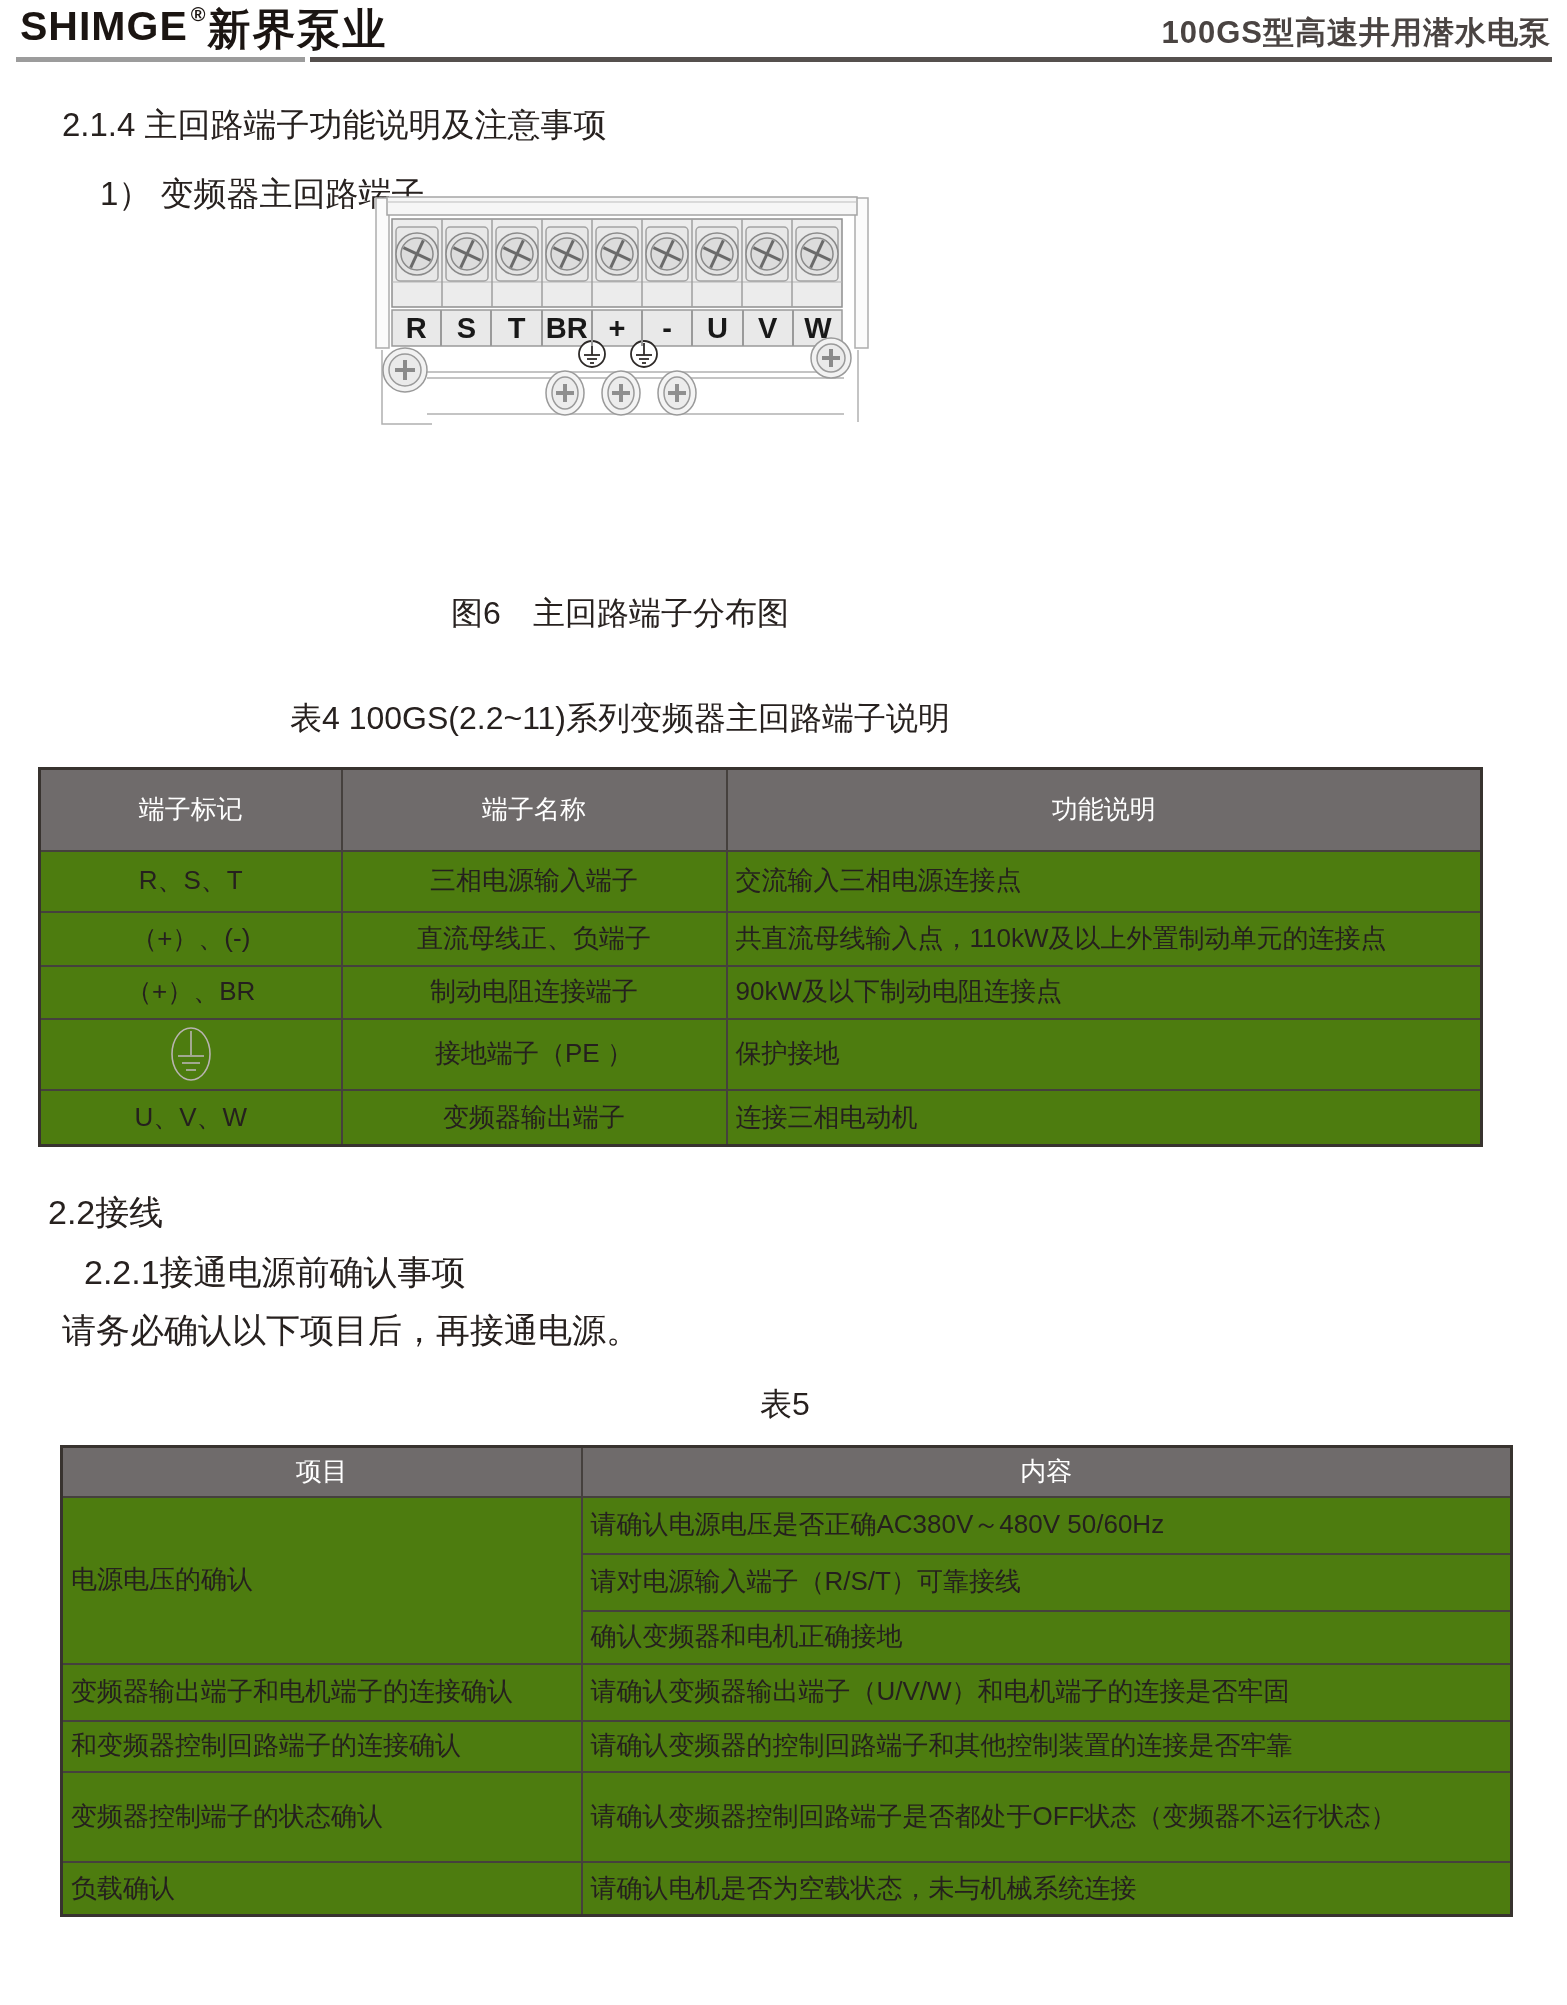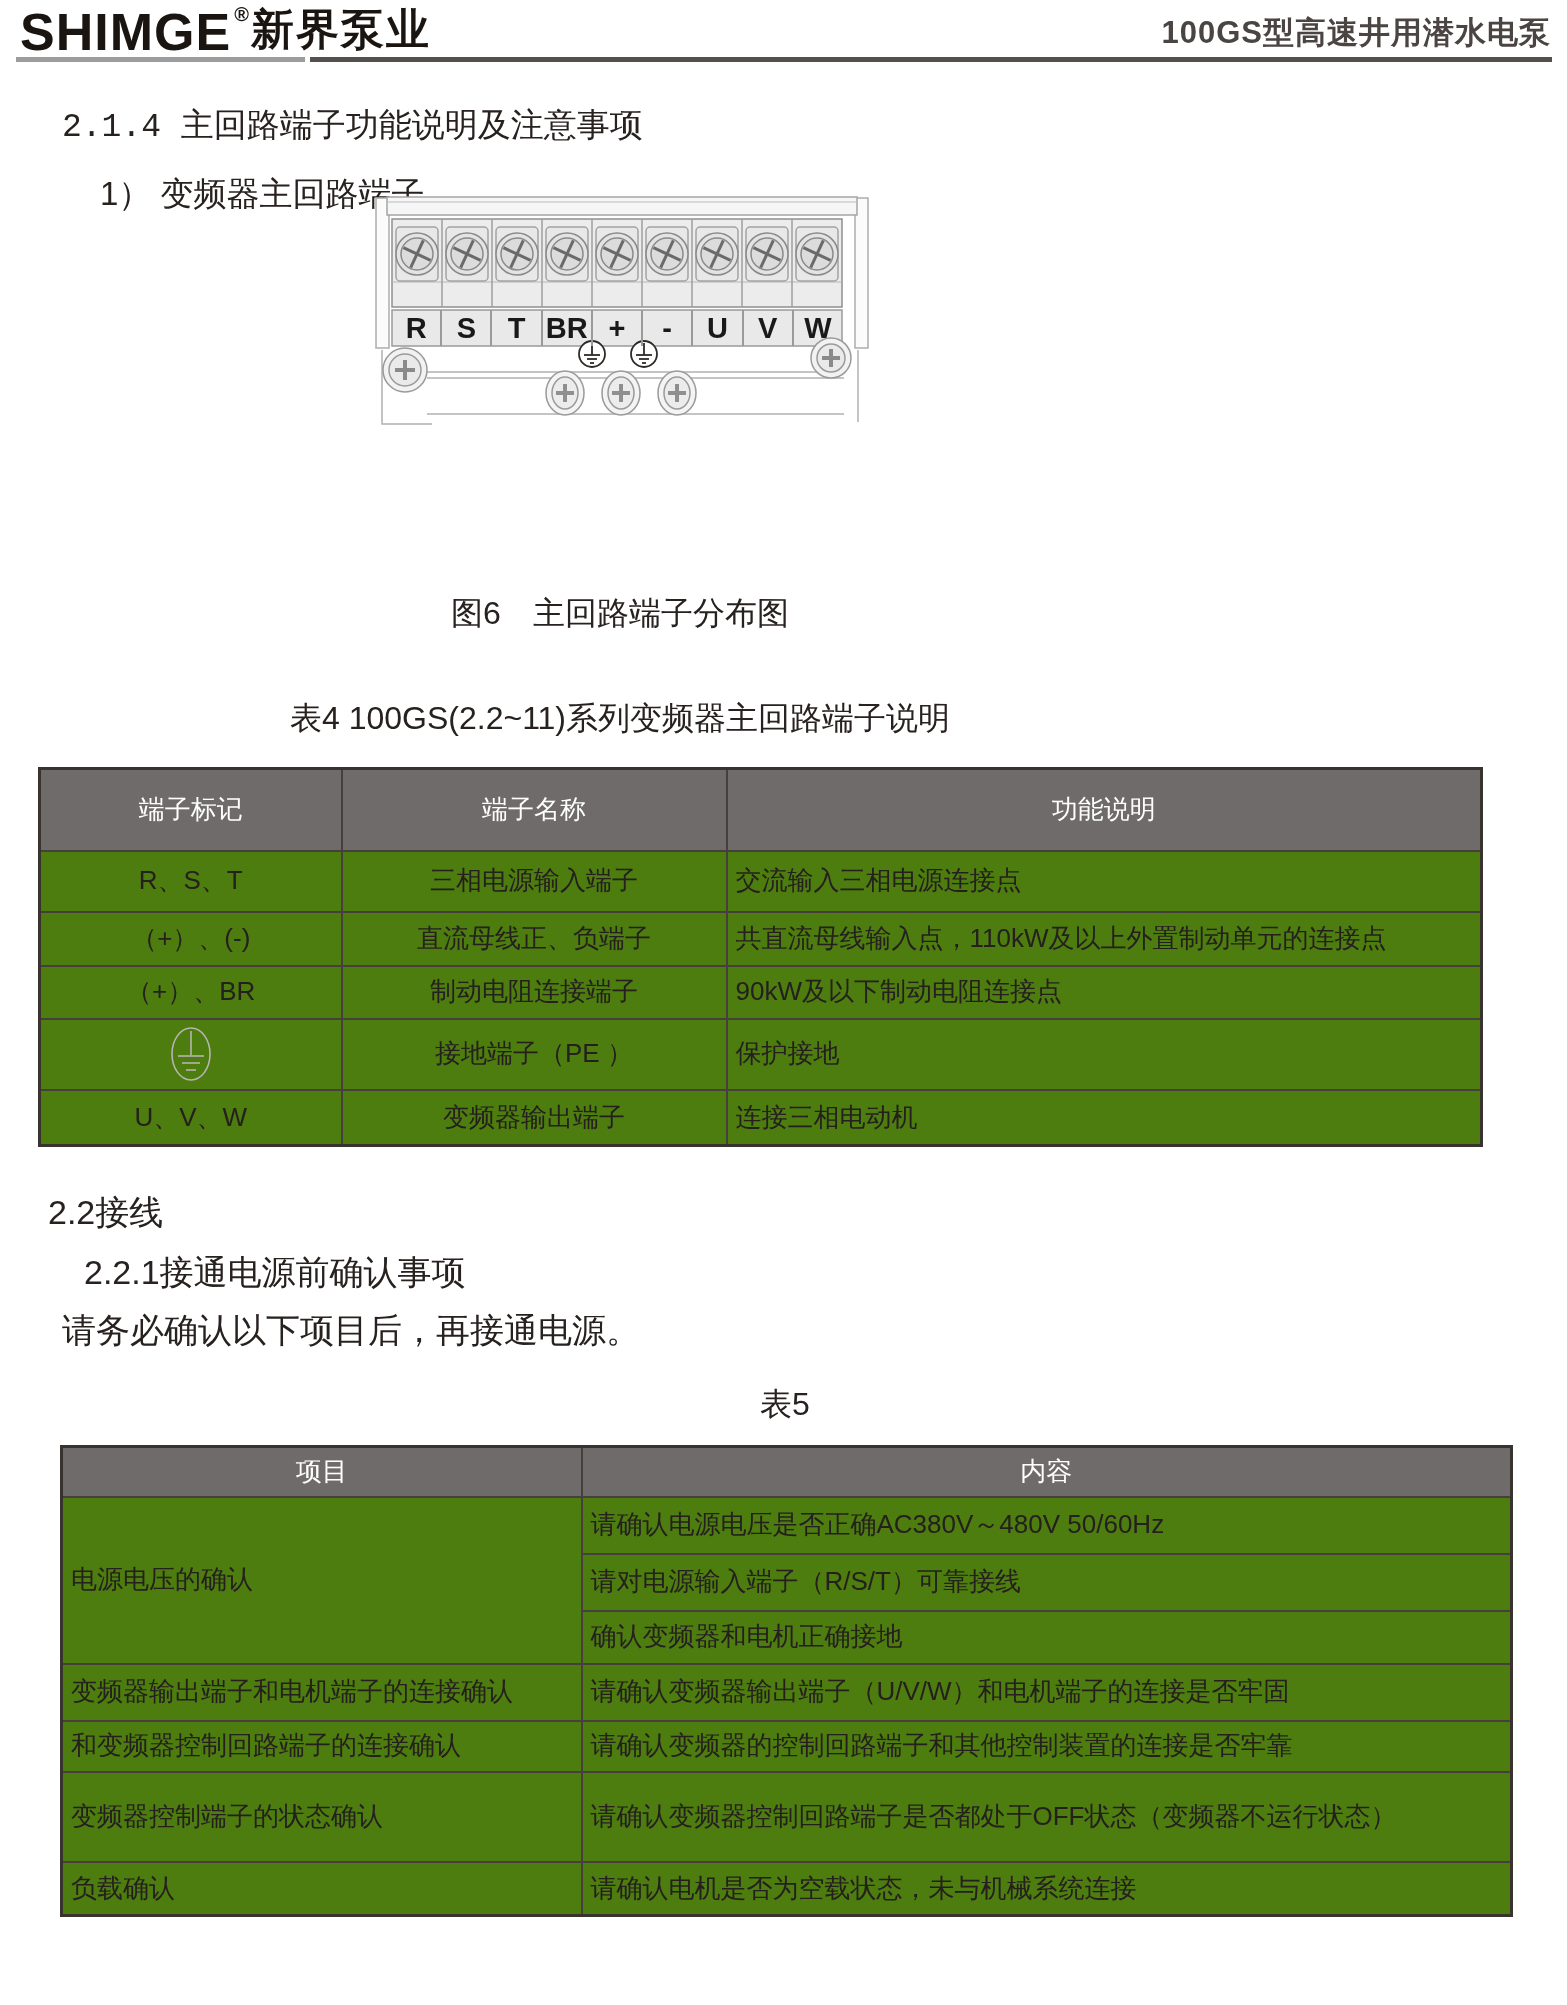--- a/index.html
+++ b/index.html
@@ -2,29 +2,29 @@
 <html><head>
 <meta charset="utf-8">
 <style>
   html,body{margin:0;padding:0;background:#e8e8e8;}
   .page{position:relative;width:1567px;height:2005px;background:#ffffff;overflow:hidden;
         font-family:"Liberation Sans",sans-serif;color:#27211f;margin:0 auto;}
   .abs{position:absolute;}
 
   
   .brand-row{left:20px;top:6px;display:flex;align-items:flex-start;}
-  .brand-latin{font-size:52px;font-weight:900;letter-spacing:1px;color:#1b1512;line-height:1;}
+  .brand-latin{font-size:41px;font-weight:900;letter-spacing:1px;color:#1b1512;line-height:1;}
   .brand-reg{font-size:20px;font-weight:700;color:#1b1512;margin:0 2px 0 3px;line-height:1;position:relative;top:-2px;}
   .brand-cjk{font-size:43px;font-weight:900;color:#1b1512;line-height:1.1;letter-spacing:2px;text-align:right;}
   .doc-title{right:16px;top:12px;font-size:31px;font-weight:600;color:#4a4442;letter-spacing:1px;}
   .rule-a{left:16px;top:57px;width:289px;height:5px;background:#9c9c9c;}
   .rule-b{left:310px;top:57px;width:1242px;height:5px;background:#55504e;}
 
   
-  .h214{left:62px;top:103px;font-size:33px;font-weight:500;font-family:Liberation Mono, monospace;}
+  .h214{left:62px;top:103px;font-size:33px;font-weight:500;}
   .sub1{left:100px;top:172px;font-size:33px;font-weight:500;}
   .s22{left:48px;top:1190px;font-size:34px;font-weight:500;}
   .s221{left:84px;top:1250px;font-size:34px;font-weight:500;}
   .note{left:62px;top:1308px;font-size:34px;font-weight:500;}
 
   .center-620{left:0;width:1240px;text-align:center;}
   .fig-caption{top:592px;font-size:32px;font-weight:500;}
   .t4-title{top:697px;font-size:32px;font-weight:500;}
   .t5-title-wrap{left:60px;top:1383px;width:1450px;text-align:center;font-size:32px;font-weight:500;}
 

